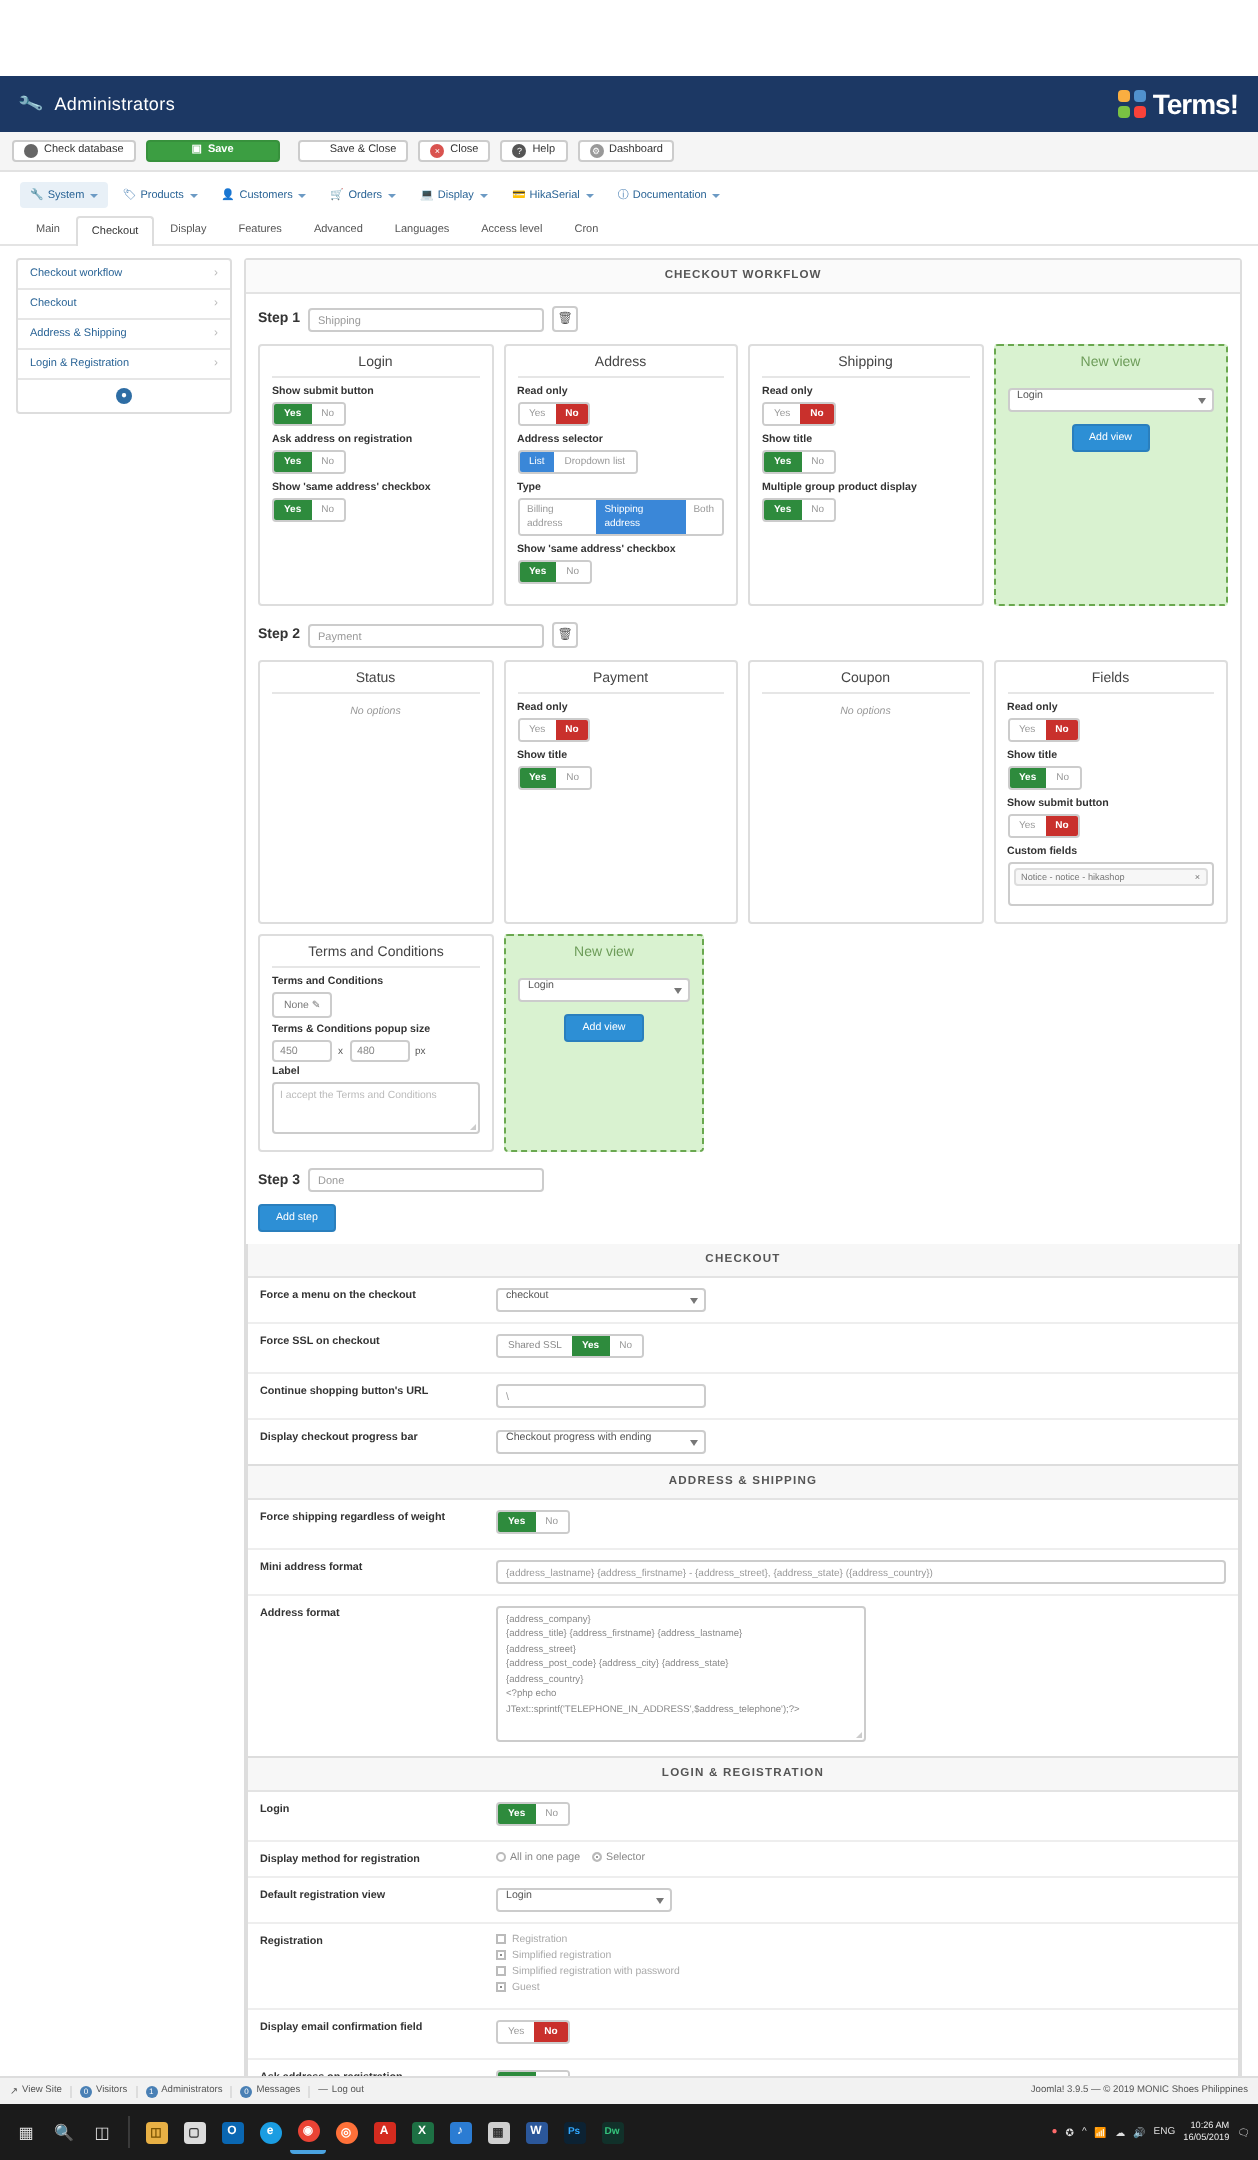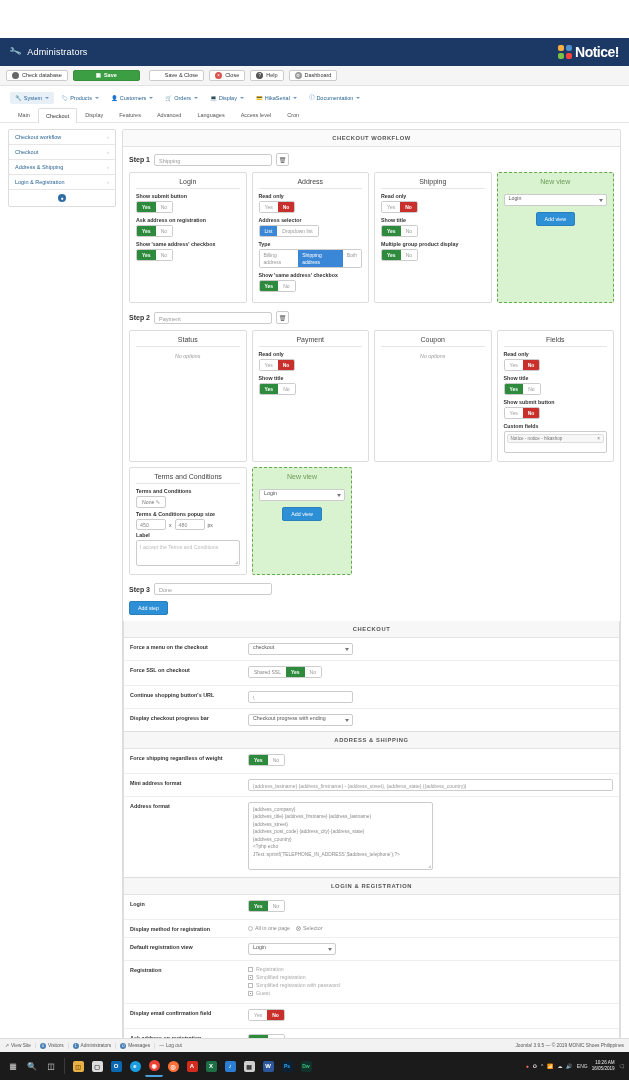--- a/index.html
+++ b/index.html
@@ -219,21 +219,21 @@
       <span class="wrench">🔧</span>
       <span class="title">Administrators</span>
     </div>
     <div class="logo">
       <span class="jmark">
         <span class="s1"></span>
           <span class="s2"></span>
           <span class="s3"></span>
           <span class="s4"></span>
       </span>
-      <span class="jword">Notice!</span>
+      <span class="jword">Terms!</span>
     </div>
   </div>
 
   <div class="toolbar">
     <div class="btn">
       <span class="ic ic-db"></span>
       <span>Check database</span>
     </div>
     <div class="btn btn-save">
       <span>▣</span>

